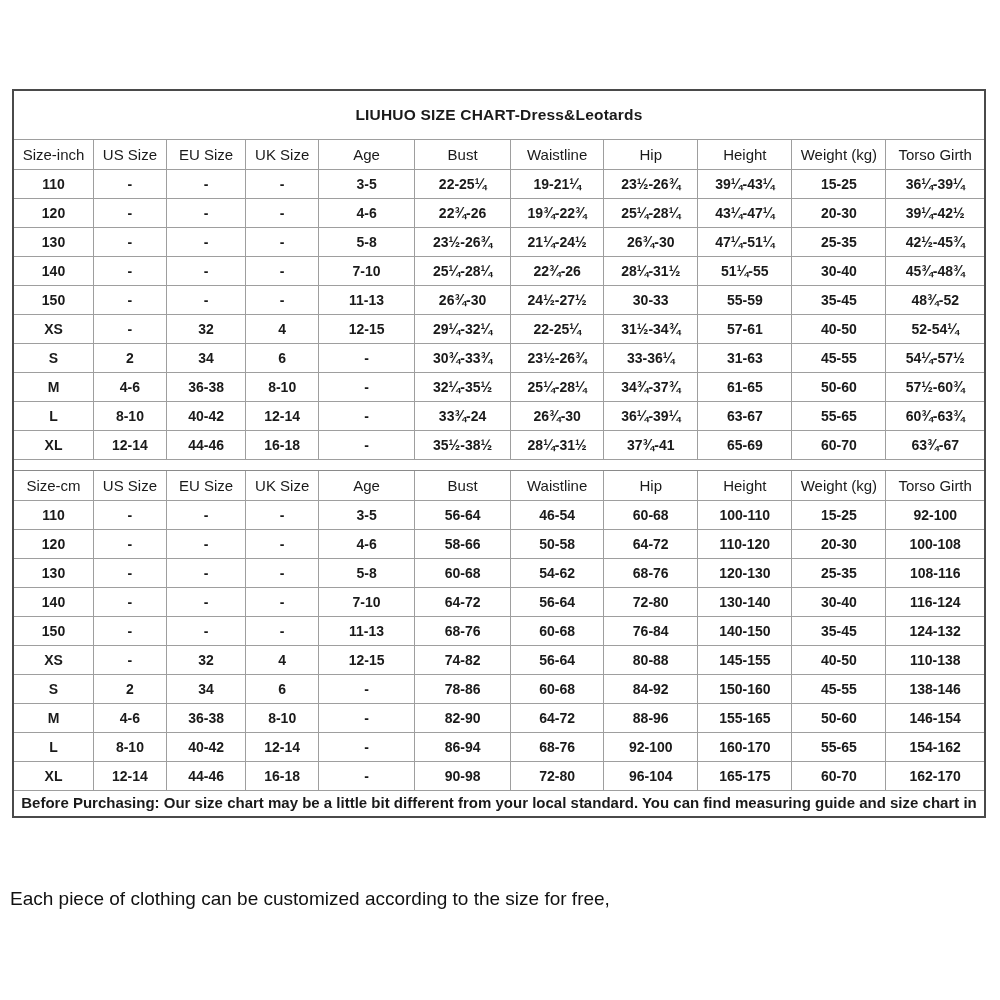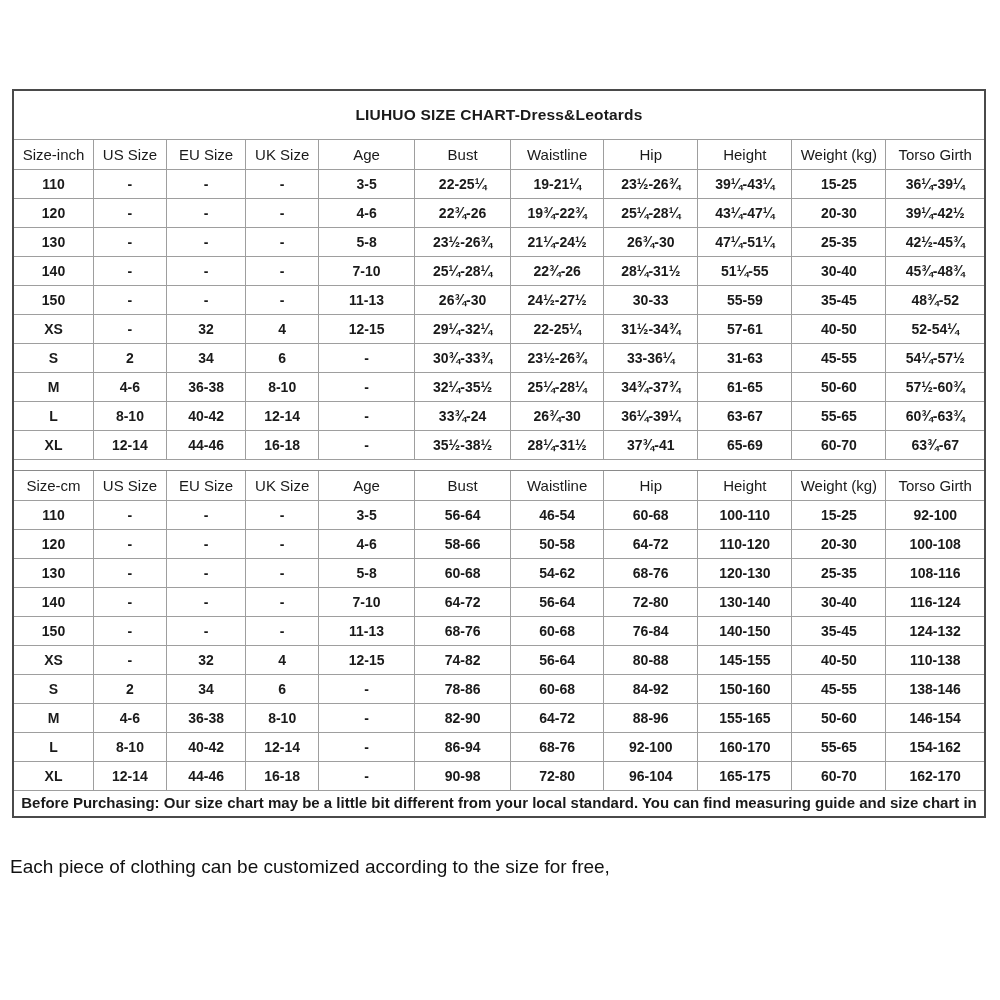--- a/index.html
+++ b/index.html
@@ -69,21 +69,21 @@
     border-top: 1px solid #9e9e9e;
     text-align: center;
     font-weight: bold;
     font-size: 15px;
     line-height: 20px;
     padding: 2px 6px 3px 6px;
   }
   .footer-text {
     position: absolute;
     left: 10px;
-    top: 855px;
+    top: 887px;
     width: 985px;
     font-size: 19px;
     font-weight: normal;
     color: #111111;
   }
   .footer-line {
     margin: 0 0 17px 0;
     line-height: 24px;
   }
 </style>

